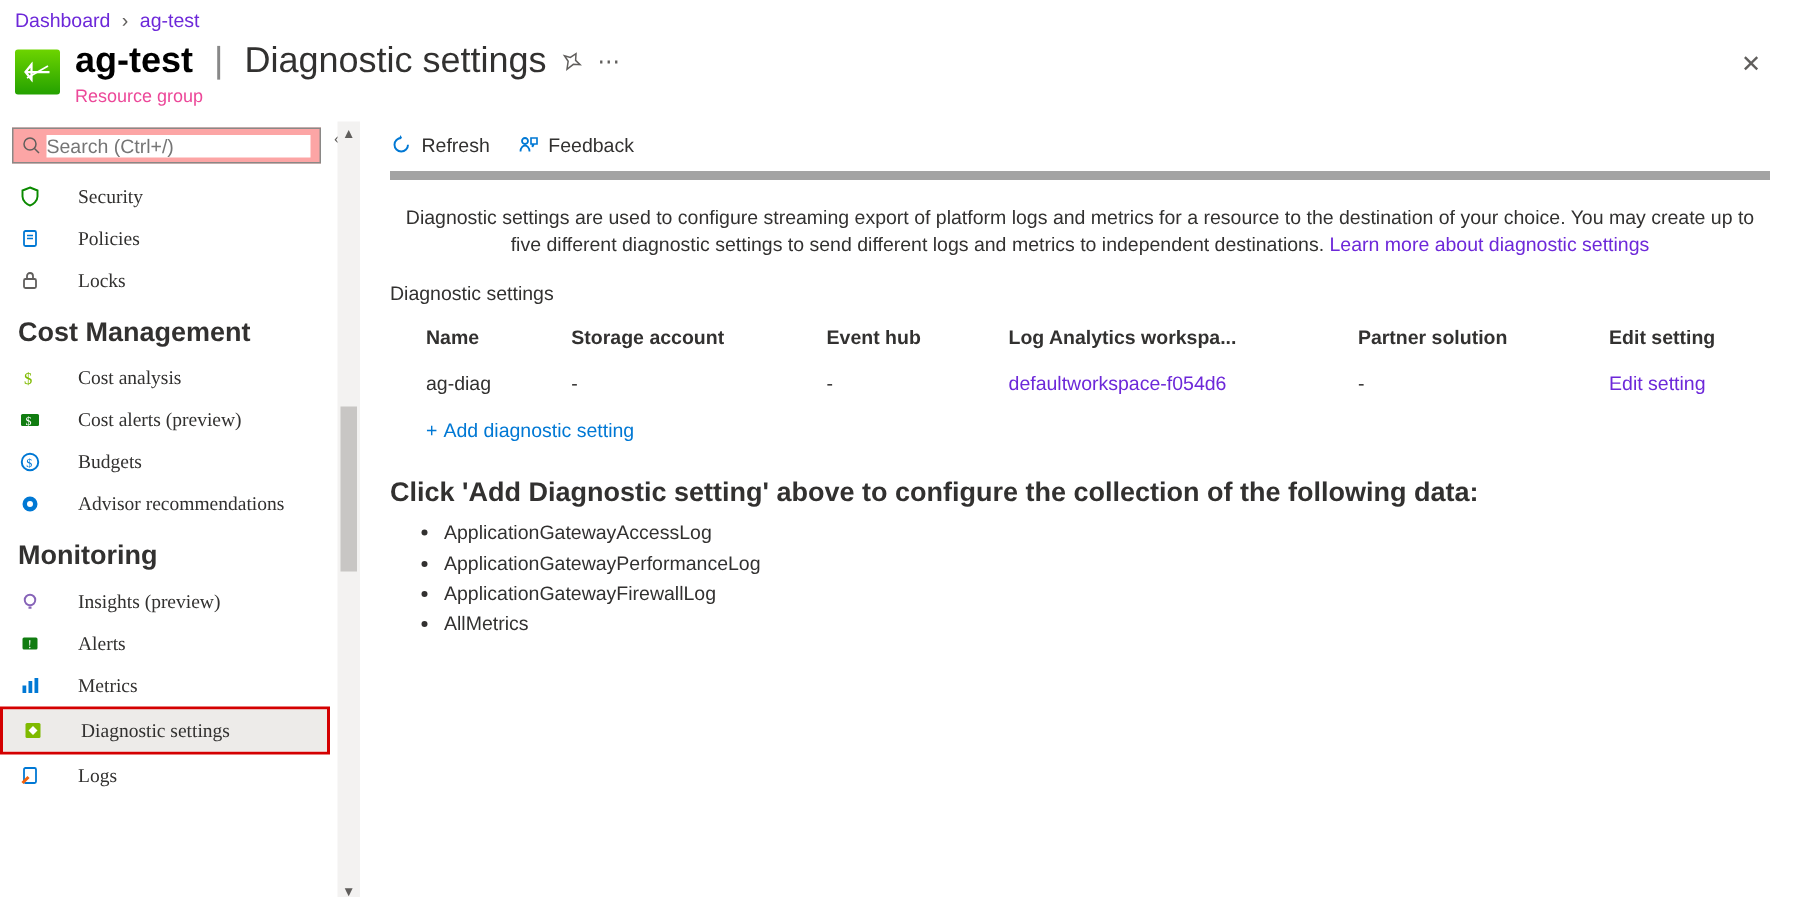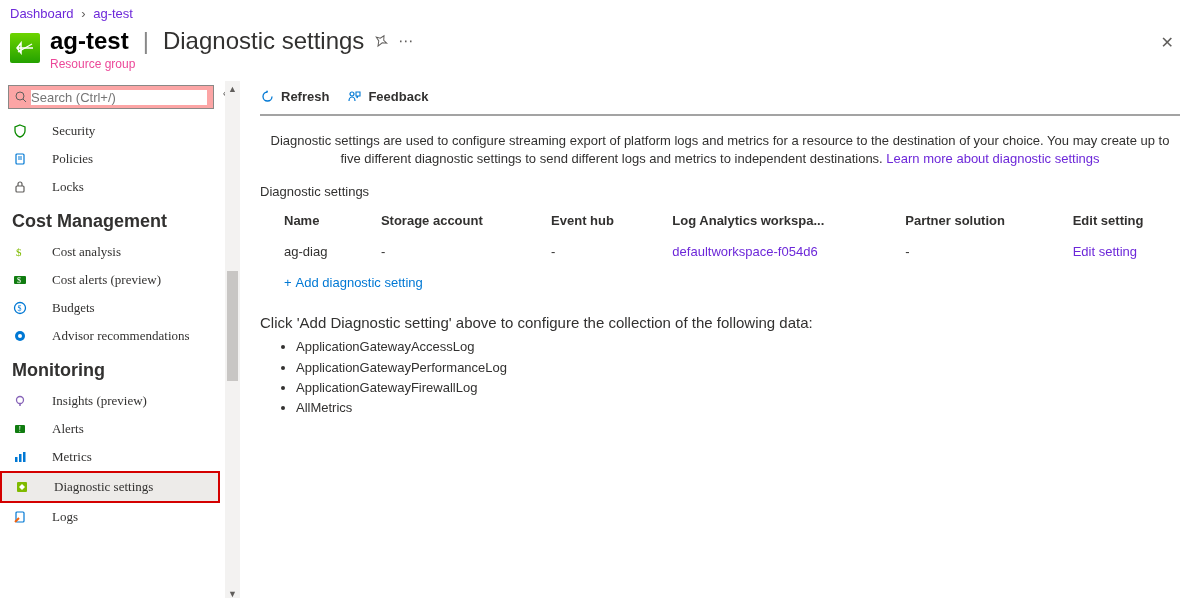--- a/index.html
+++ b/index.html
@@ -94,22 +94,21 @@
   .highlight-box {
     border: 2px solid #d40000;
     padding: 0;
   }
 
   
   .main { flex: 1; padding: 0 20px 0 20px; overflow:hidden; }
   .toolbar {
     display: flex; align-items: center; gap: 18px;
     padding: 8px 0 10px 0;
-    border-bottom: 2px solid #a3a3a3;
-    font-weight: bold;
+    border-bottom: 6px solid #a3a3a3;
   }
   .tool-btn {
     display: flex; align-items:center; gap:6px;
     color: #323130; cursor:pointer; font-size:13px;
   }
   .tool-btn .ticon { color:#0078d4; font-size:15px; }
   .description { padding: 16px 0 6px 0; font-size: 13px; line-height: 1.4; color:#323130;text-align:center;}
   .section-label { padding: 10px 0 6px 0; font-size:13px; color:#323130;}
   table.diag {
     width: 100%;
@@ -124,21 +123,21 @@
     margin-top:16px;
   }
   table.diag td {
     padding: 8px 10px 8px 24px;
     border-top: none;
     color:#323130;
   }
   .add-row td { padding: 8px 10px 8px 20px; margin-top: 12px; }
   .add-link { color:#0078d4; cursor:pointer; }
   .add-plus { color:#0078d4; margin-right:4px; font-weight:400;}
-  .footer-text { padding: 16px 0 6px 0; font-size:15px; }
+  .footer-text { padding: 16px 0 6px 0; font-size:18px;font-weight:bold; }
   ul.data-list { padding-left: 36px; font-size:13px; line-height:1.55; list-style: disc;}
   .icon-shield{color:#0b8a00;}
   .icon-policies{color:#0078d4;}
   .icon-properties{color:#0078d4;}
   .icon-lock{color:#605e5c;}
   .icon-cost{color:#7fba00;}
   .icon-alert{color:#107c10;}
   .icon-budget{color:#0078d4;}
   .icon-advisor{color:#0078d4;}
   .icon-insights{color:#8764b8;}

